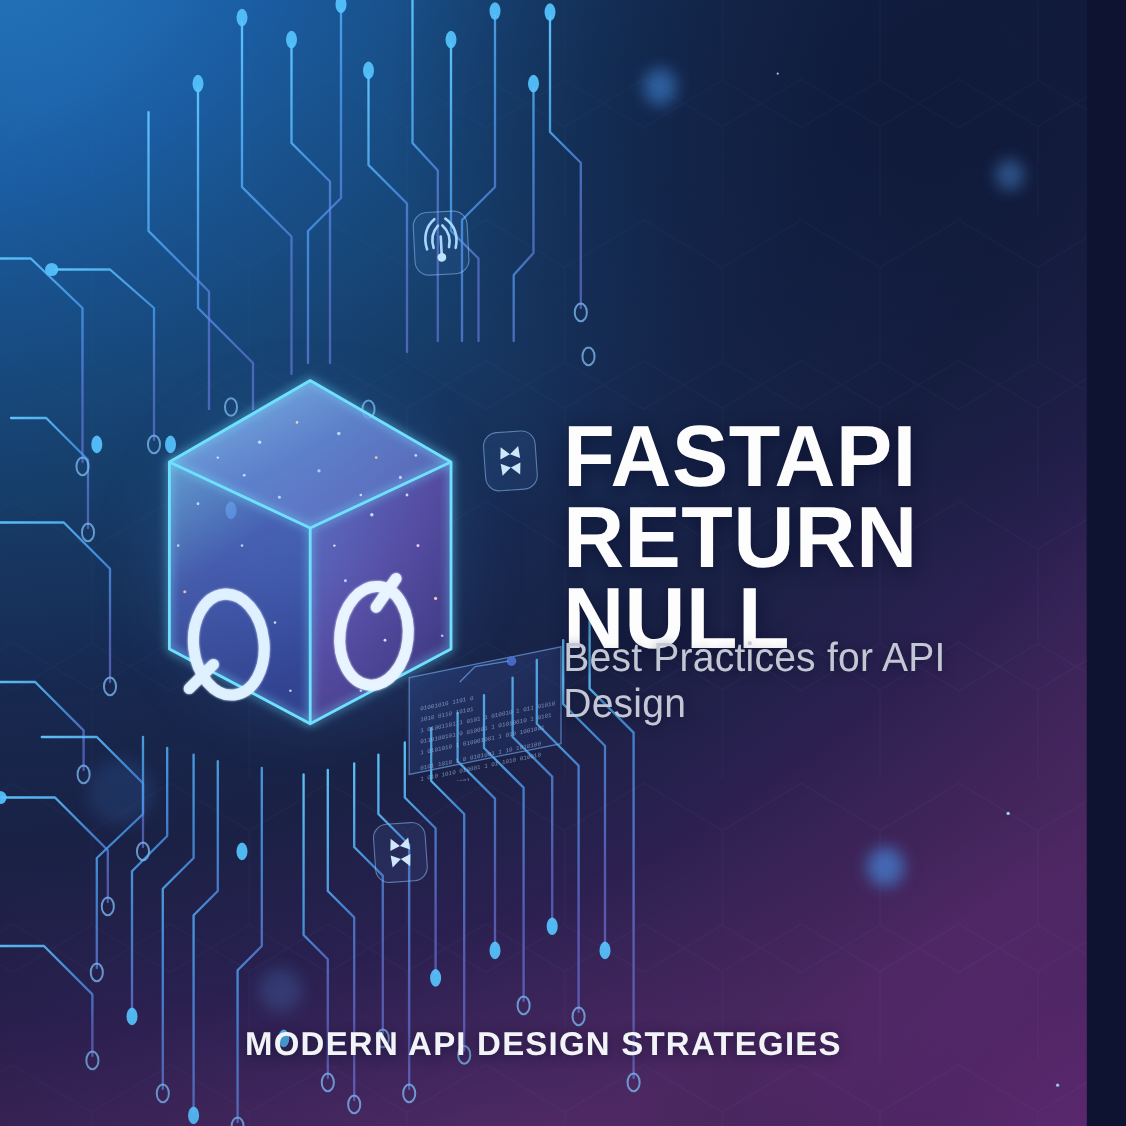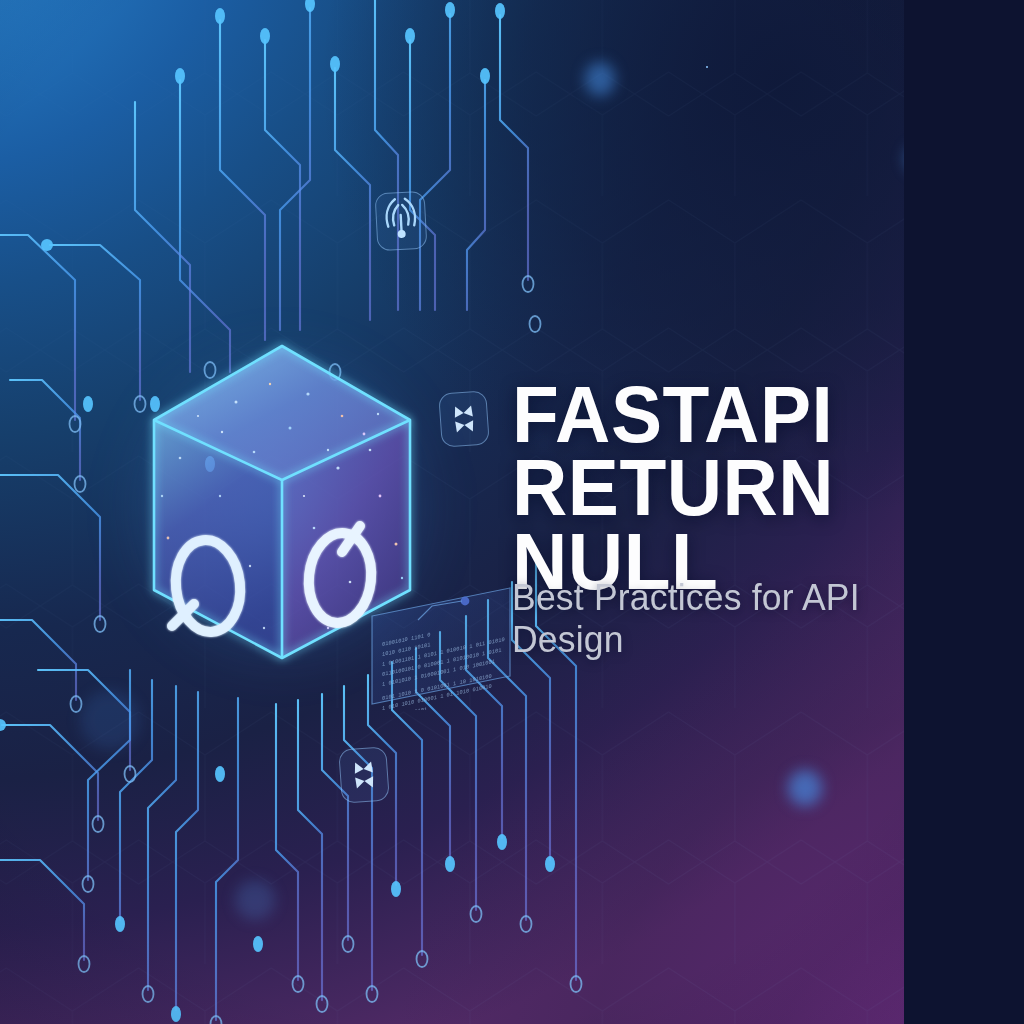--- a/index.html
+++ b/index.html
@@ -1,19 +1,19 @@
 <!DOCTYPE html>
 <html><head>
 <meta charset="utf-8">
 <style>
   html,body{margin:0;padding:0;background:#0d1330;}
   body{width:1024px;height:1024px;overflow:hidden;
        font-family:"Liberation Sans",sans-serif;}
 
-  #stage{position:relative;width:904px;height:1024px;overflow:hidden;}
+  #stage{position:relative;width:988px;height:1024px;overflow:hidden;}
 
   
   .bg-base{position:absolute;inset:0;
     background:
       radial-gradient(150% 120% at -8% -10%, #2d86cf 0%, #2272bb 12%, #1b5ea4 22%, #184f88 32%, #163f6c 44%, #17284f 60%, #1a2145 72%, #2a2050 84%, #45275f 95%, #522a66 100%);}
   .bg-purple{position:absolute;inset:0;
     background:
       radial-gradient(90% 80% at 108% 108%, rgba(120,48,140,.85) 0%, rgba(86,38,108,.62) 26%, rgba(58,32,82,.34) 48%, rgba(30,28,62,0) 72%);}
   .bg-navy{position:absolute;inset:0;
     background:
@@ -386,14 +386,15 @@
 
   <div class="bg-vig"></div>
 
   <div class="title">
     <span class="l1">FASTAPI</span>
     <span class="l2">RETURN NULL</span>
   </div>
 
   <div class="subtitle">Best Practices for API Design</div>
 
+  <div class="footer">MODERN API DESIGN STRATEGIES</div>
 
 </div>
 
 </body></html>

